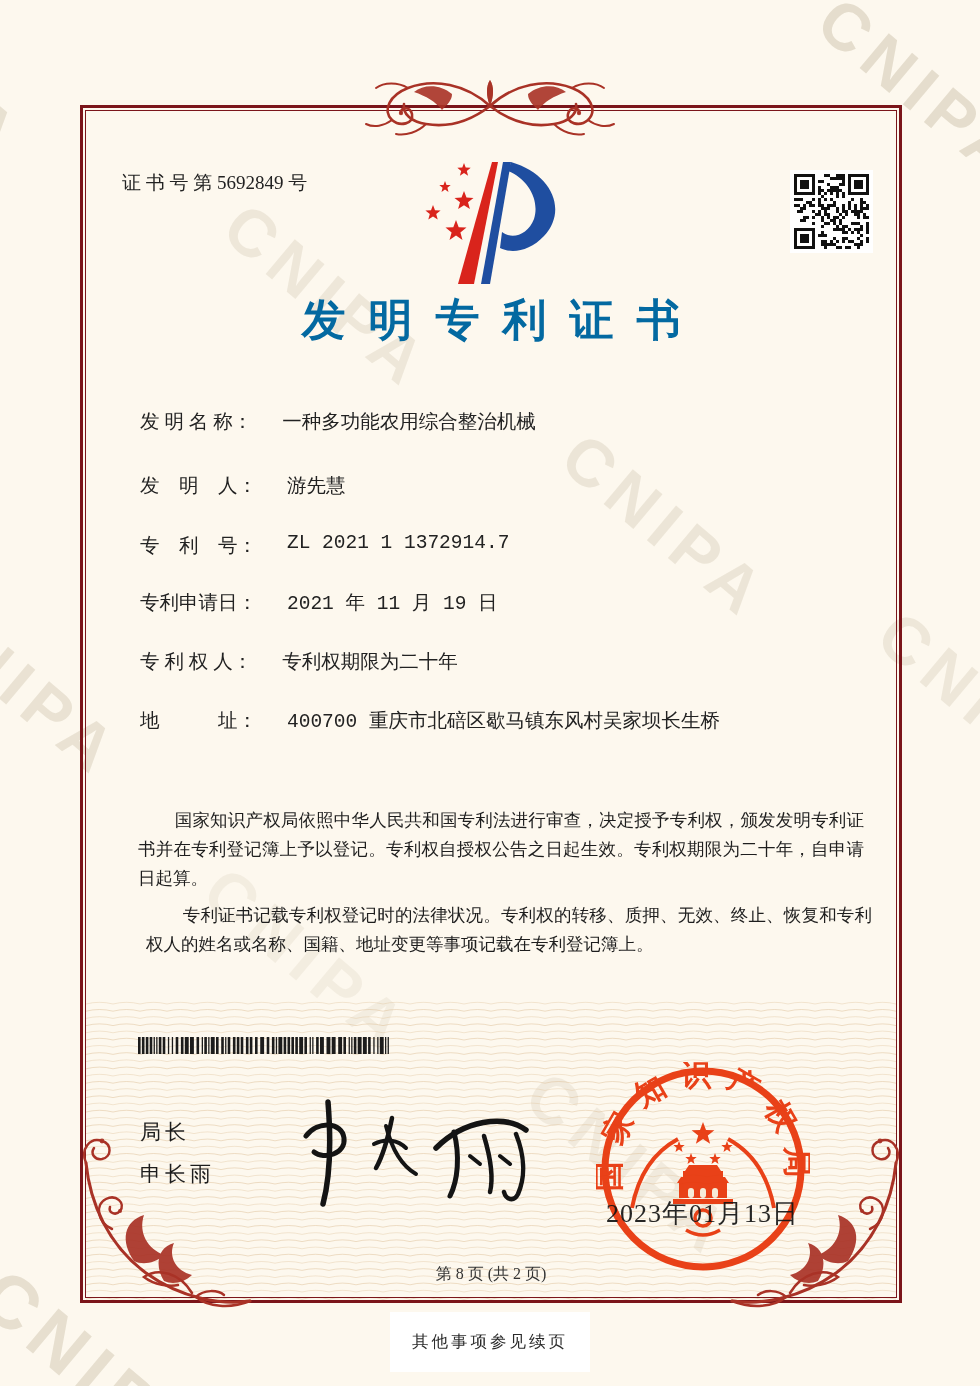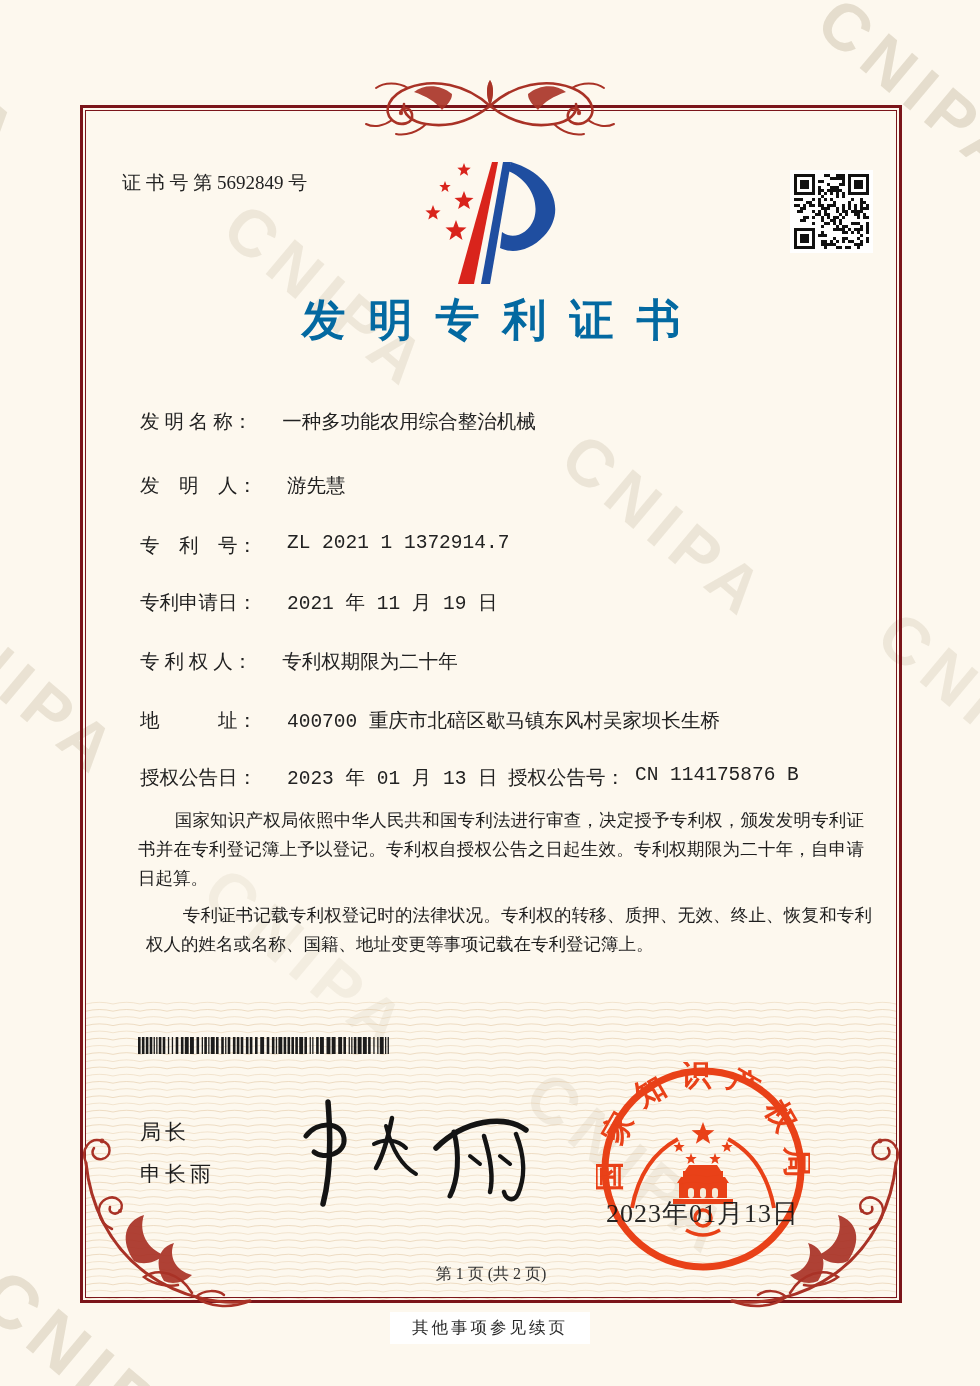--- a/index.html
+++ b/index.html
@@ -18,21 +18,21 @@
   .row .lab{flex:0 0 auto;}
   .row .val{margin-left:10px;font-family:Liberation Mono, monospace;}
   #grant-no-pair{position:absolute;left:368px;display:flex;}
   .para{position:absolute;left:138px;width:726px;font-size:17.5px;line-height:29px;
         text-align:justify;text-indent:2.1em;color:#1e1e1e;}
   #sig-title{left:140px;top:1118px;font-size:21px;letter-spacing:4px;}
   #sig-name{left:140px;top:1160px;font-size:21px;letter-spacing:4px;}
   #seal-date{left:606px;top:1196px;font-size:26px;color:rgba(22,22,22,.93);letter-spacing:1px;z-index:12;}
   #page-num{left:80px;top:1264px;width:822px;text-align:center;font-size:16px;color:#333;}
   #contnote{left:0;top:1312px;width:980px;text-align:center;}
-  #contnote span{display:inline-block;background:#ffffff;padding:5px 22px;font-size:16.5px;
+  #contnote span{display:inline-block;background:#ffffff;padding:19px 22px;font-size:16.5px;
         letter-spacing:3px;color:#2a2a2a;}
   #qrbox{left:790px;top:170px;width:83px;height:83px;background:#fff;}
   #qr{position:absolute;left:4px;top:4px;}
   #barcode{left:138px;top:1037px;}
   #waves{left:86px;top:1001px;z-index:0;}
   .ztext{z-index:5;}
 </style>
 </head>
 <body>
 
@@ -465,28 +465,20 @@
     <span class="val">2021 年 11 月 19 日</span>
   </div>
   <div class="row ztext" style="top:648px">
     <span class="lab">专 利 权 人：</span>
     <span class="val">专利权期限为二十年</span>
   </div>
   <div class="row ztext" style="top:707px">
     <span class="lab">地　　　址：</span>
     <span class="val">400700 重庆市北碚区歇马镇东风村吴家坝长生桥</span>
   </div>
-  <div class="row ztext" style="top:764px">
-    <span class="lab">授权公告日：</span>
-    <span class="val">2023 年 01 月 13 日</span>
-    <span id="grant-no-pair">
-      <span class="lab">授权公告号：</span>
-      <span class="val">CN 114175876 B</span>
-    </span>
-  </div>
 
   <p class="para ztext" style="top:806px;margin:0">国家知识产权局依照中华人民共和国专利法进行审查，决定授予专利权，颁发发明专利证书并在专利登记簿上予以登记。专利权自授权公告之日起生效。专利权期限为二十年，自申请日起算。</p>
   <p class="para ztext" style="top:893px;margin:8px">专利证书记载专利权登记时的法律状况。专利权的转移、质押、无效、终止、恢复和专利权人的姓名或名称、国籍、地址变更等事项记载在专利登记簿上。</p>
 
   <svg id="barcode" class="abs ztext" width="254" height="17">
       <rect x="0.0" y="0" width="2.6" height="17" fill="#1c1c1c"></rect>
       <rect x="3.9" y="0" width="2.6" height="17" fill="#1c1c1c"></rect>
       <rect x="7.8" y="0" width="2.6" height="17" fill="#1c1c1c"></rect>
       <rect x="11.7" y="0" width="2.6" height="17" fill="#1c1c1c"></rect>
       <rect x="15.6" y="0" width="1.3" height="17" fill="#1c1c1c"></rect>
@@ -593,18 +585,18 @@
         <path d="M36,146 C42,114 58,90 82,77" stroke-width="4"></path>
         <path d="M178,146 C172,114 156,90 132,77" stroke-width="4"></path>
         <circle cx="107" cy="156" r="8" stroke-width="3.5"></circle>
         <path d="M90,168 q17,10 34,0" stroke-width="3.5"></path>
       </g>
     </g>
   </svg>
 
   <div id="seal-date" class="abs">2023年01月13日</div>
 
-  <div id="page-num" class="abs ztext">第 1 页 (共 2 页)</div>
+  <div id="page-num" class="abs ztext">第 8 页 (共 2 页)</div>
   <div id="contnote" class="abs">
     <span>其他事项参见续页</span>
   </div>
 
 </div>
 
 </body></html>

